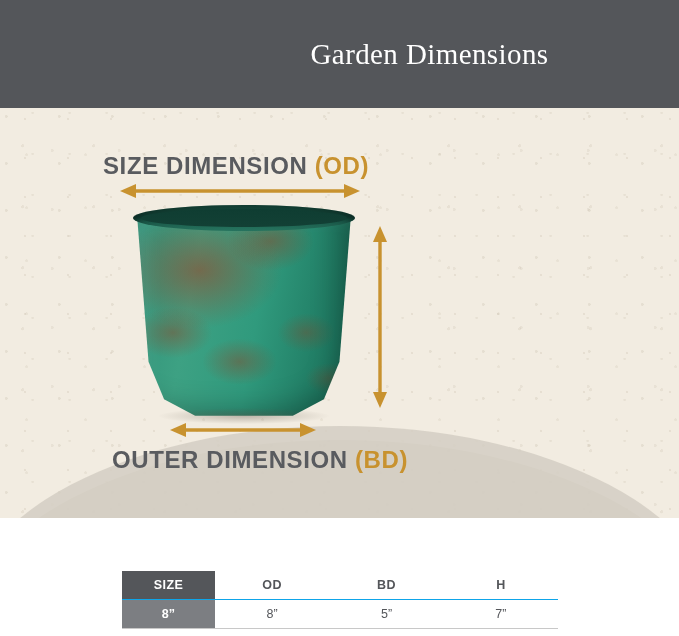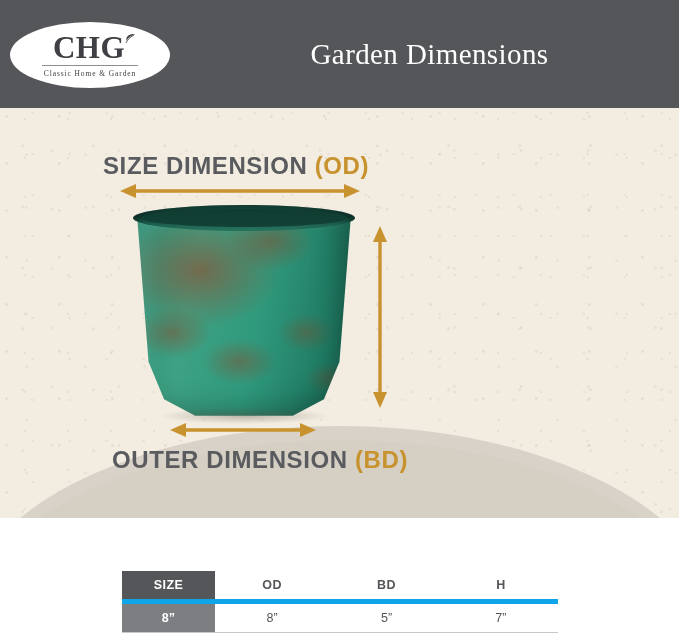--- a/index.html
+++ b/index.html
@@ -230,21 +230,21 @@
     border-collapse: collapse;
     font-family: "Liberation Sans", sans-serif;
   }
   thead td, thead th {
     height: 26px;
     font-size: 12.5px;
     font-weight: bold;
     color: #54565a;
     text-align: center;
     letter-spacing: 0.4px;
-    border-bottom: 5px solid #0ea5e9;
+    border-bottom: 1px solid #0ea5e9;
   }
   thead .hdr-size {
     background: #54565a;
     color: #ffffff;
   }
   tbody td {
     height: 26px;
     font-size: 12.5px;
     color: #54565a;
     text-align: center;
@@ -258,33 +258,20 @@
   .col-size { width: 92px; }
   .col-data { width: 114px; margin-left: 34px; }
 </style>
 </head>
 <body>
 
 <div id="page">
 
   <div id="header">
 
-    <div id="logo-badge">
-      <div id="logo-inner">
-        <div id="logo-mark">
-          <span>CHG</span>
-          <svg id="logo-leaf" viewBox="0 0 12 12">
-            <path d="M11 1 C6 0.5 1.5 3 2.5 7.5 C4 4.5 7.5 2.8 11 1 Z" fill="#3f4043"></path>
-            <path d="M2.2 9.5 C3 7.2 5.5 4.5 9.6 2.2" stroke="#3f4043" stroke-width="0.9" fill="none" stroke-linecap="round"></path>
-          </svg>
-        </div>
-        <div id="logo-rule"></div>
-        <div id="logo-sub">Classic Home &amp; Garden</div>
-      </div>
-    </div>
 
     <div id="header-title">Garden Dimensions</div>
   </div>
 
   <div id="panel">
     <div id="panel-texture"></div>
     <div id="panel-bottom-curve2"></div>
     <div id="panel-bottom-curve"></div>
 
     <div id="pot">

